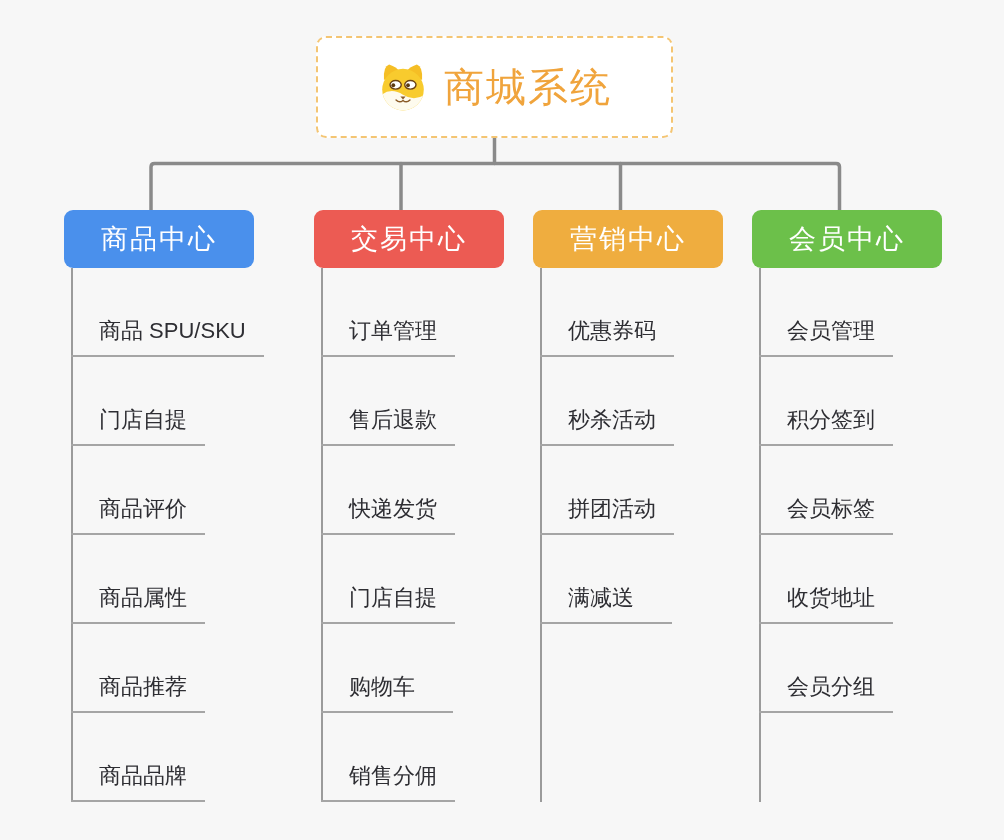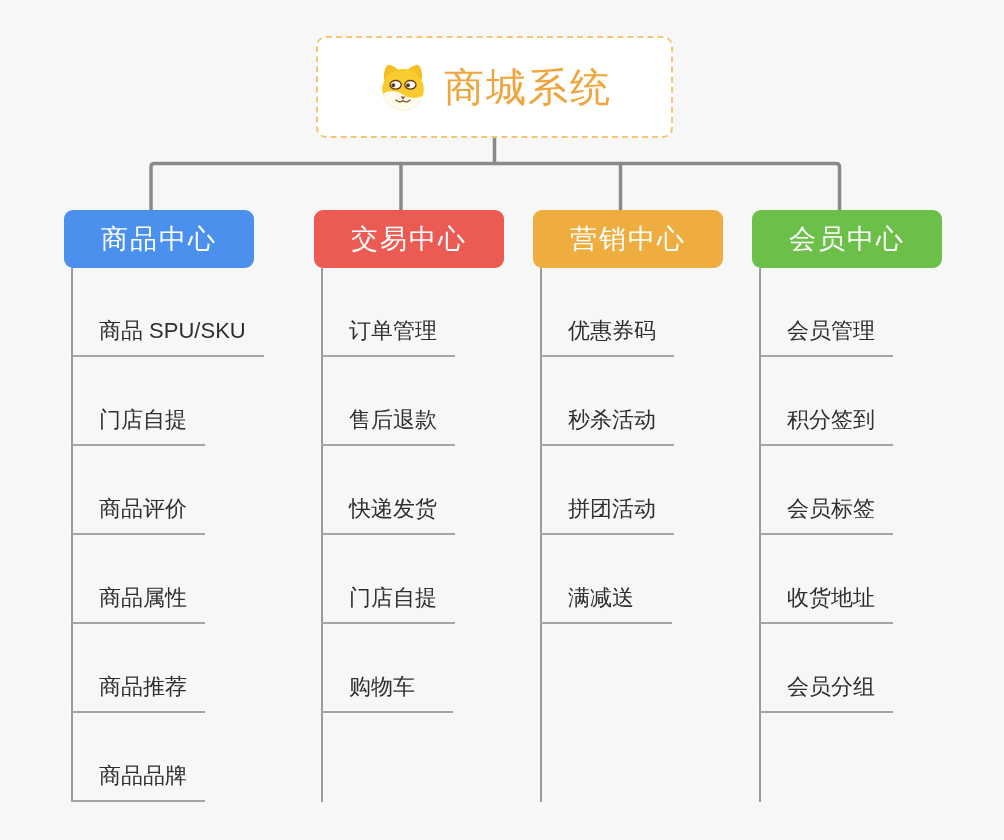--- a/index.html
+++ b/index.html
@@ -98,20 +98,21 @@
   <div class="branch-header" style="background: rgb(236, 91, 83); justify-content: center;">
     <span>交易中心</span>
   </div>
   <div class="trunk"></div>
   <div class="children">
     <div class="child">订单管理</div>
     <div class="child">售后退款</div>
     <div class="child">快递发货</div>
     <div class="child">门店自提</div>
     <div class="child">购物车</div>
+    <div class="child">销售分佣</div>
   </div>
 </div>
 
 <div class="branch b2">
   <div class="branch-header" style="background: rgb(239, 173, 63);">
     <span>营销中心</span>
   </div>
   <div class="trunk"></div>
   <div class="children">
     <div class="child">优惠券码</div>

